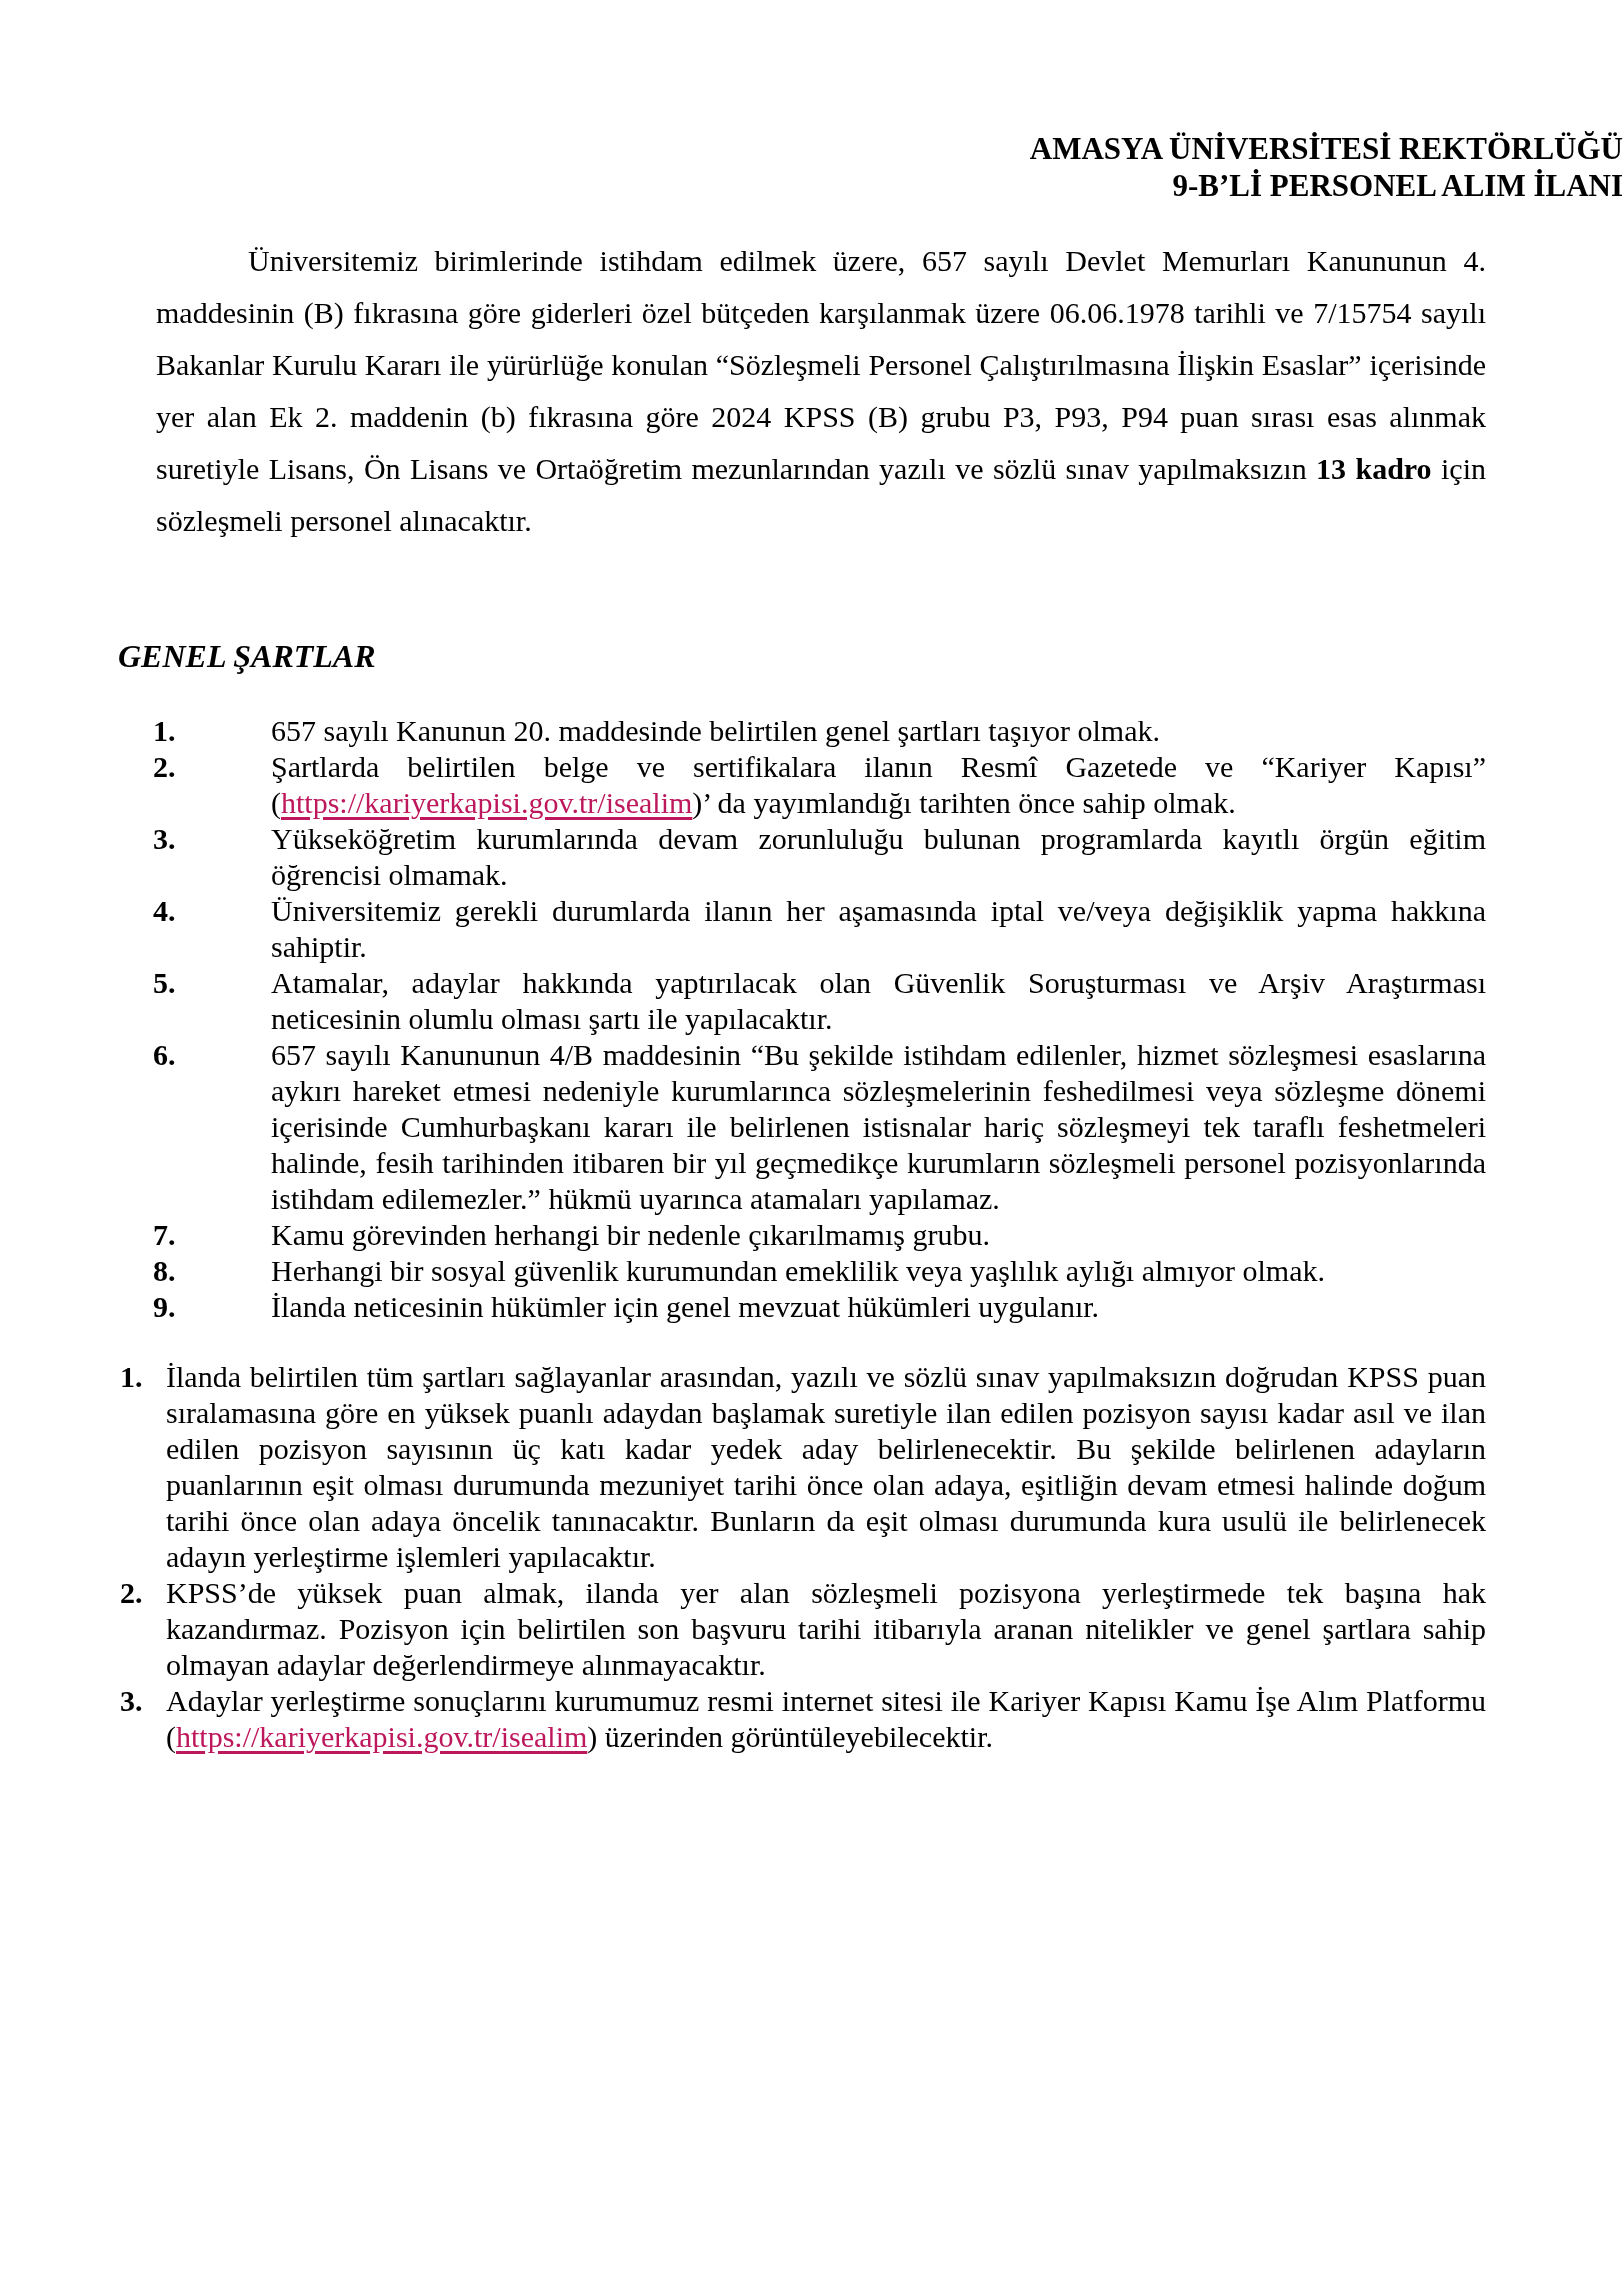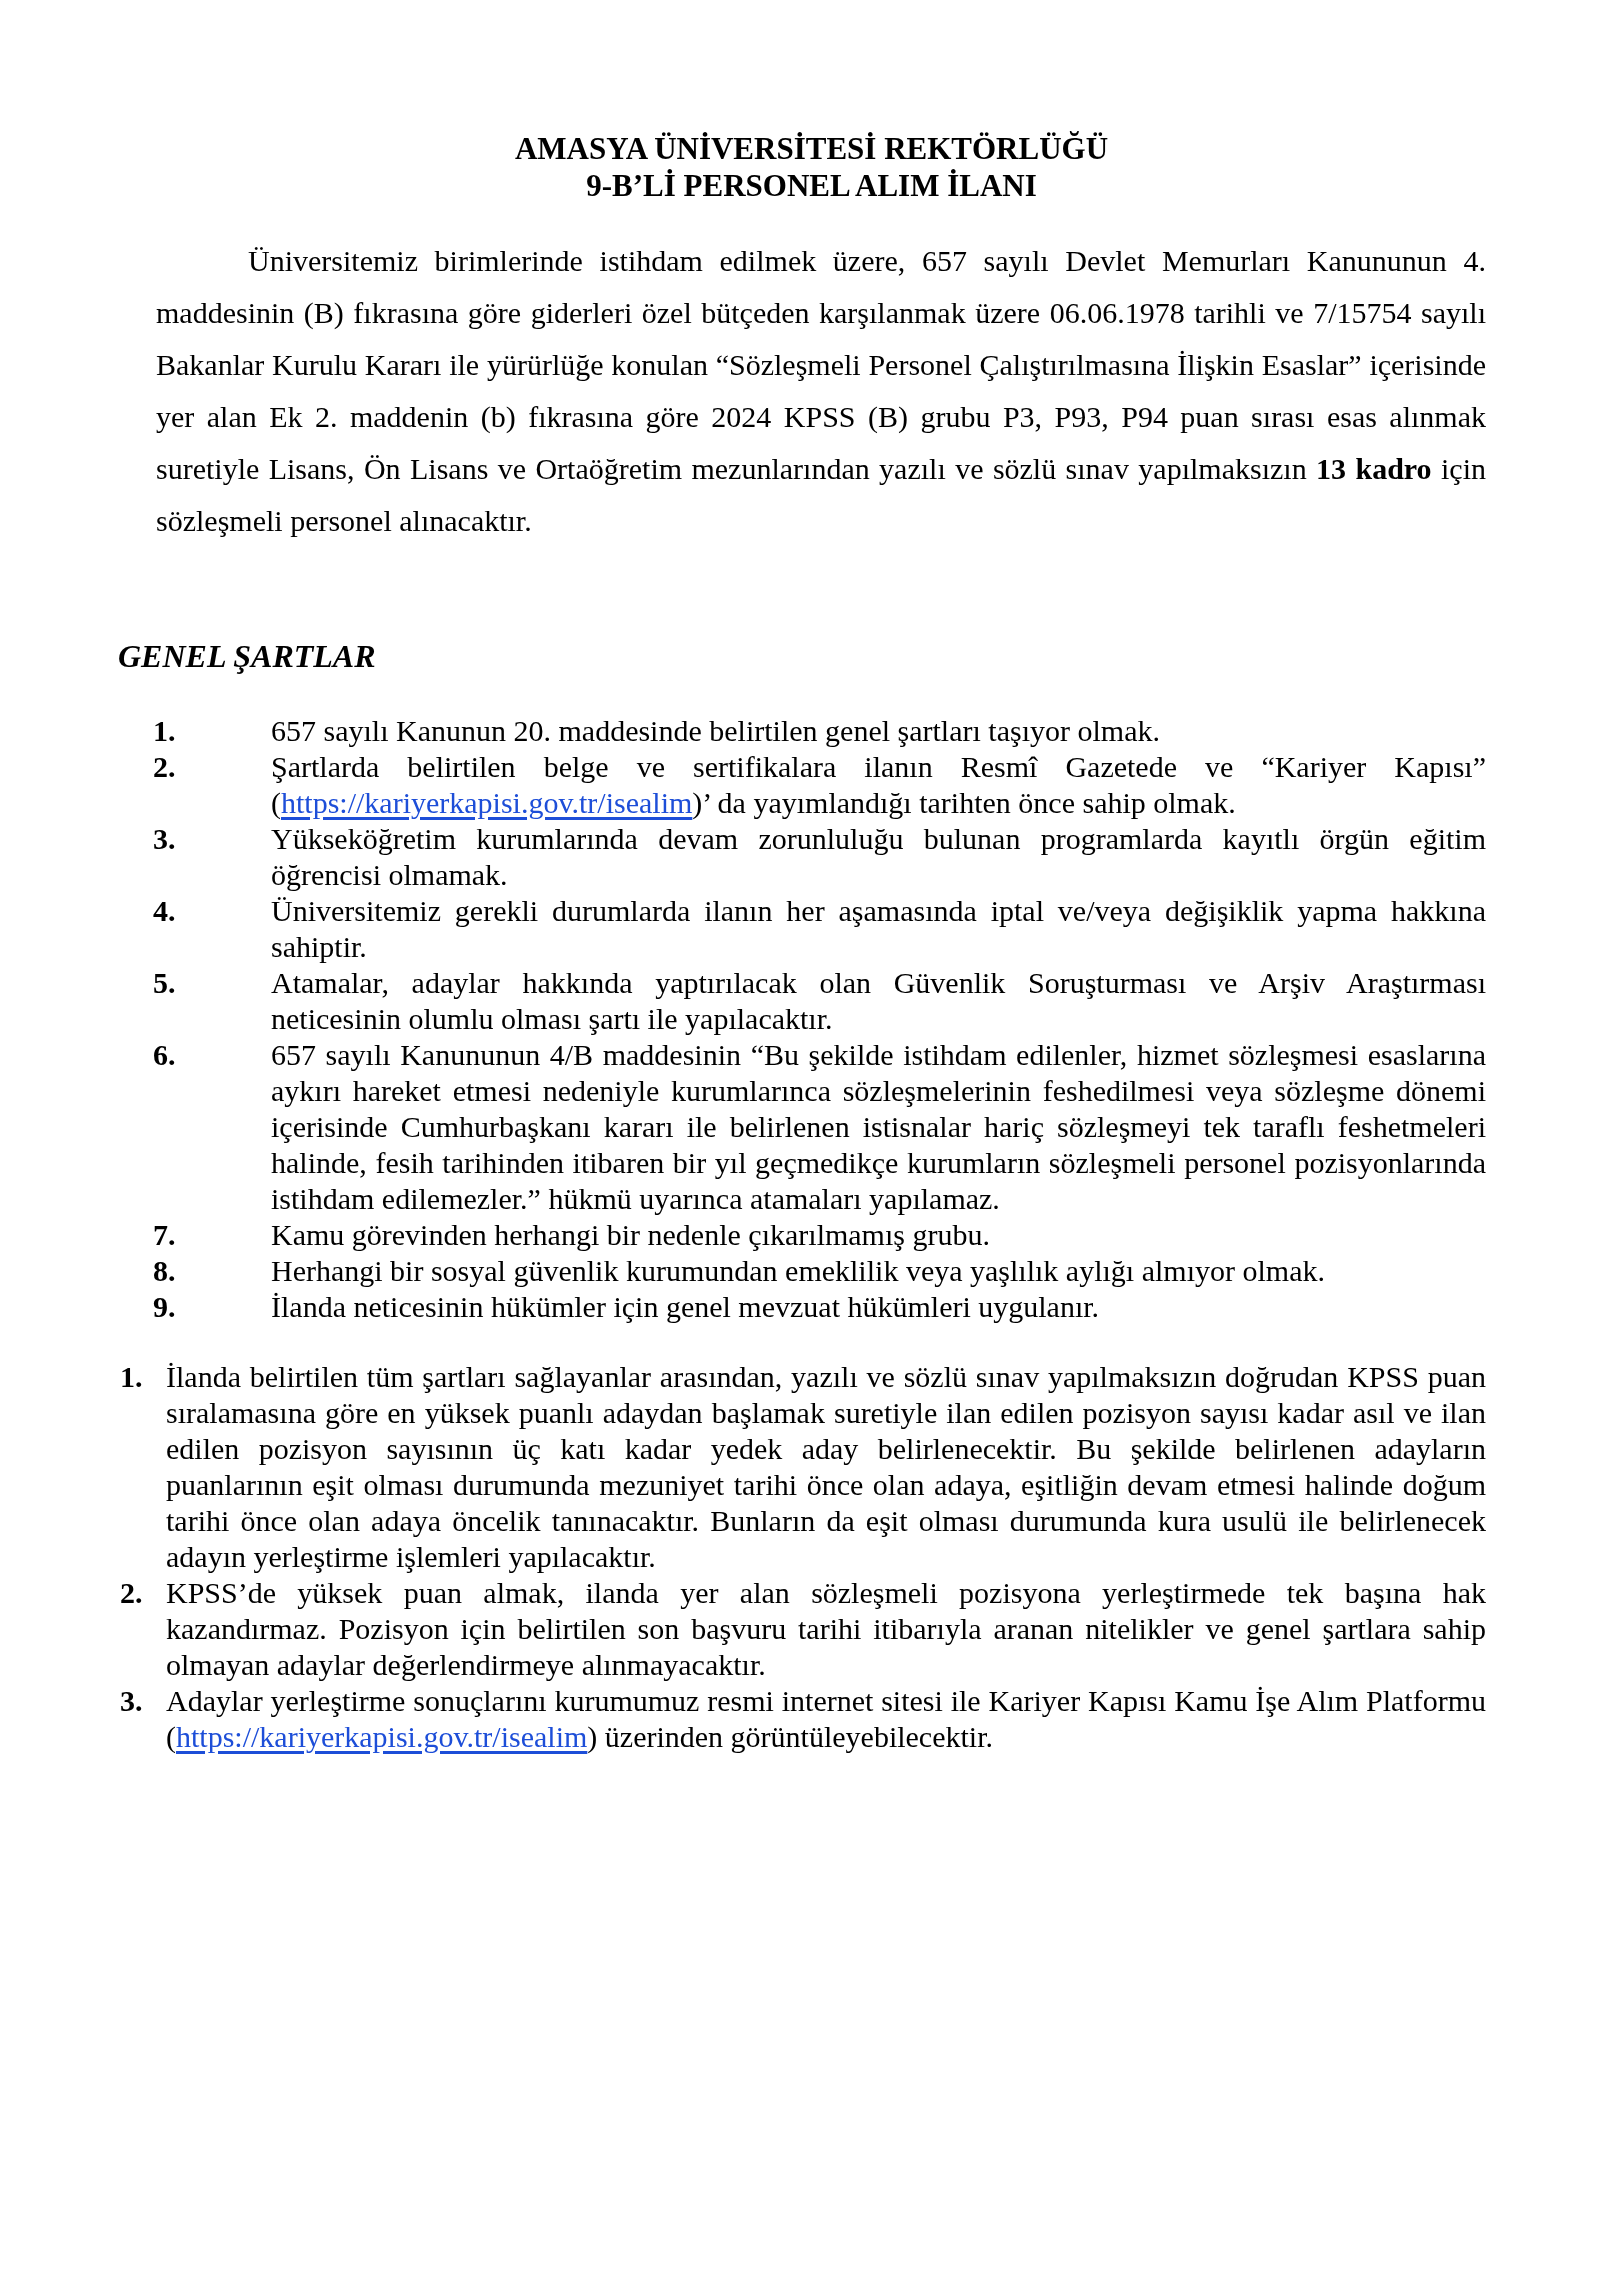--- a/index.html
+++ b/index.html
@@ -11,21 +11,21 @@
     -webkit-font-smoothing:antialiased;
   }
   .page{
     position:relative;
     width:1623px; height:2295px;
     background:#ffffff;
     overflow:hidden;
   }
   .doc-title{
     margin-top:130px;
-    text-align:center;
+    text-align:right;
     font-weight:700;
     font-size:31px;
     line-height:37px;
     letter-spacing:0px;
   }
   .intro{
     margin:31px 137px 0 156px;
     font-size:30px;
     line-height:52px;
     text-align:justify;
@@ -46,21 +46,21 @@
     line-height:36px;
   }
   .list-1{ margin-top:37px; margin-left:153px; }
   .list-2{ margin-top:34px; margin-left:120px; }
   .item{ display:flex; align-items:flex-start; }
   .num{ font-weight:700; flex-shrink:0; }
   .list-1 .num{ flex-basis:118px; }
   .list-2 .num{ flex-basis:46px; }
   .txt{ flex:1 1 auto; text-align:justify; }
   .b{ font-weight:700; }
-  a.doc-link{ color:#1d4ed8; text-decoration:underline; text-underline-offset:3.9px; }
+  a.doc-link{ color:#be185d; text-decoration:underline; text-underline-offset:3.9px; }
 </style>
 </head>
 <body>
 
 <div class="page">
 
   <div class="doc-title">
     <div>AMASYA ÜNİVERSİTESİ REKTÖRLÜĞÜ</div>
     <div>9-B’Lİ PERSONEL ALIM İLANI</div>
   </div>

